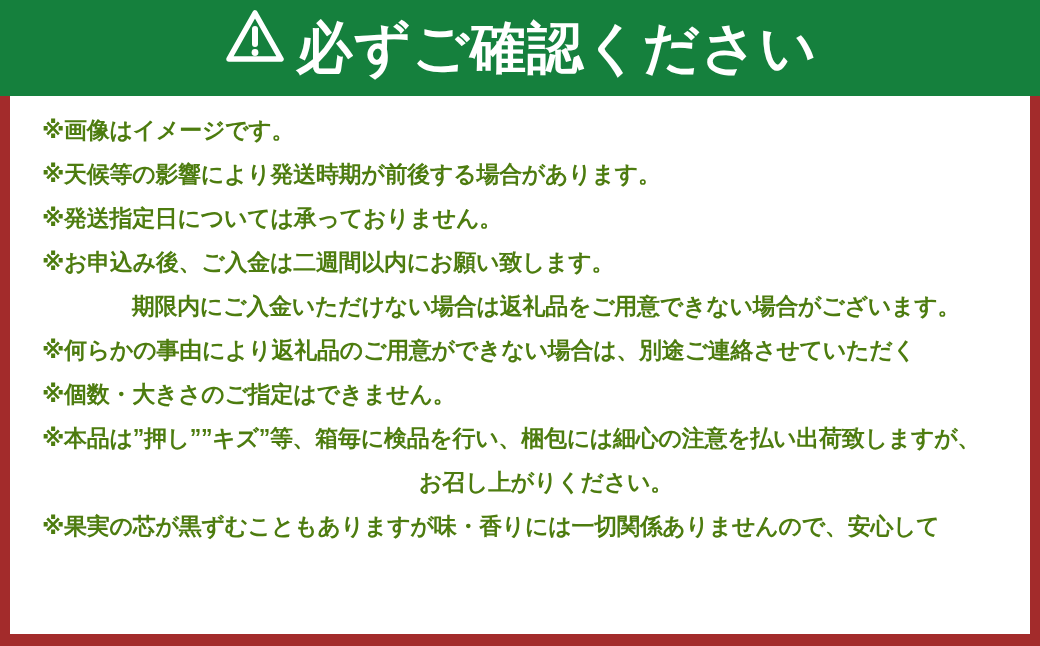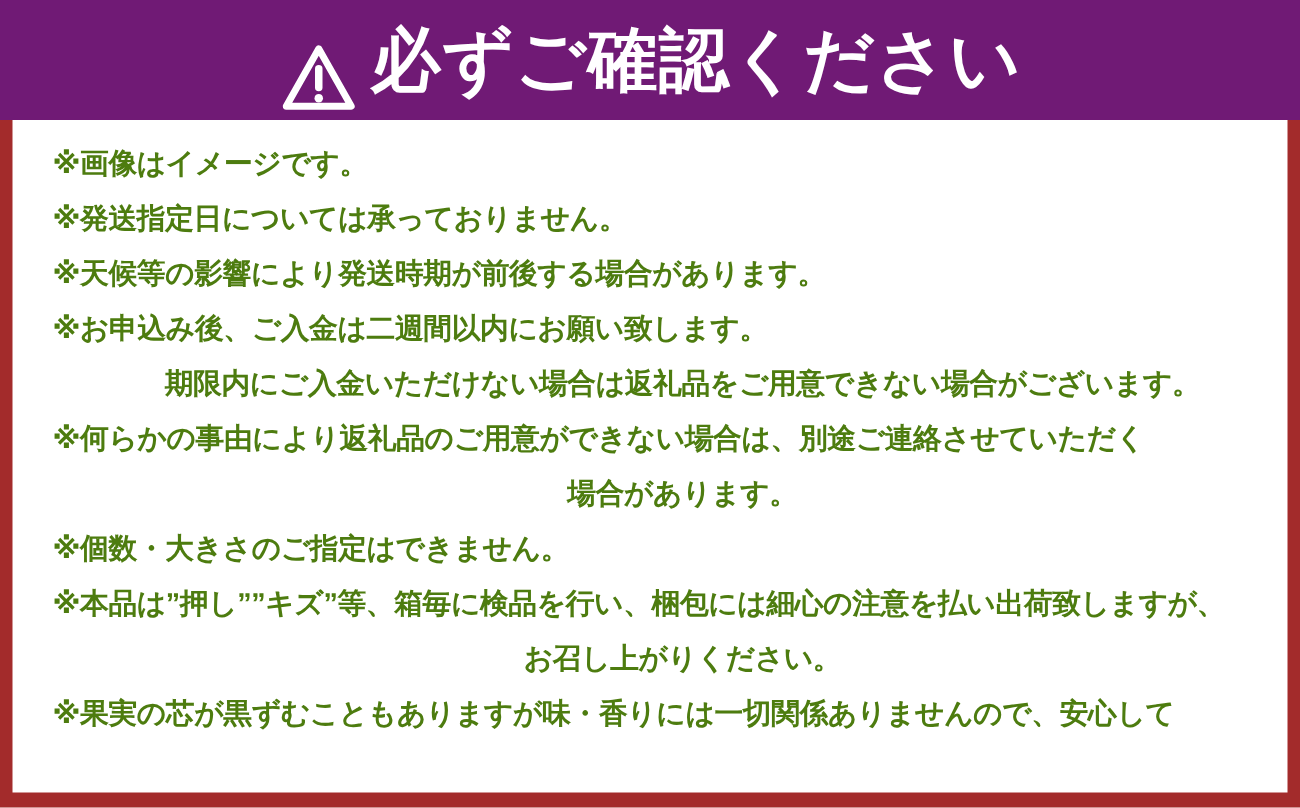--- a/index.html
+++ b/index.html
@@ -12,23 +12,23 @@
     background: #A32B2B;
     font-family: "Liberation Sans", "DejaVu Sans", sans-serif;
     overflow: hidden;
     position: relative;
   }
   .banner {
     position: absolute;
     left: 0; top: 0;
     width: 1040px;
     height: 96px;
-    background: #701a75;
+    background: #15803d;
     display: flex;
-    align-items: flex-end;
+    align-items: flex-start;
     justify-content: center;
     gap: 10px;
   }
   .warn-icon {
     width: 64px;
     height: 64px;
     flex: 0 0 auto;
     margin-top: 6px;
   }
   .banner-title {
@@ -71,23 +71,22 @@
   <svg class="warn-icon" viewBox="0 0 64 64" aria-hidden="true">
     <path d="M32 7 L58 53 L6 53 Z" fill="none" stroke="#FFFFFF" stroke-width="5.5" stroke-linejoin="round"></path>
     <line x1="32" y1="23" x2="32" y2="38" stroke="#FFFFFF" stroke-width="6" stroke-linecap="round"></line>
     <circle cx="32" cy="46.5" r="3.4" fill="#FFFFFF"></circle>
   </svg>
   <span class="banner-title">必ずご確認ください</span>
 </div>
 
 <div class="panel">
   <p class="notice-line">※画像はイメージです。</p>
+  <p class="notice-line">※天候等の影響により発送時期が前後する場合があります。</p>
   <p class="notice-line">※発送指定日については承っておりません。</p>
-  <p class="notice-line">※天候等の影響により発送時期が前後する場合があります。</p>
   <p class="notice-line">※お申込み後、ご入金は二週間以内にお願い致します。</p>
   <p class="notice-line cont">期限内にご入金いただけない場合は返礼品をご用意できない場合がございます。</p>
   <p class="notice-line">※何らかの事由により返礼品のご用意ができない場合は、別途ご連絡させていただく</p>
-  <p class="notice-line cont">場合があります。</p>
   <p class="notice-line">※個数・大きさのご指定はできません。</p>
   <p class="notice-line">※本品は”押し””キズ”等、箱毎に検品を行い、梱包には細心の注意を払い出荷致しますが、</p>
   <p class="notice-line cont">お召し上がりください。</p>
   <p class="notice-line">※果実の芯が黒ずむこともありますが味・香りには一切関係ありませんので、安心して</p>
 </div>
 
 </body></html>

